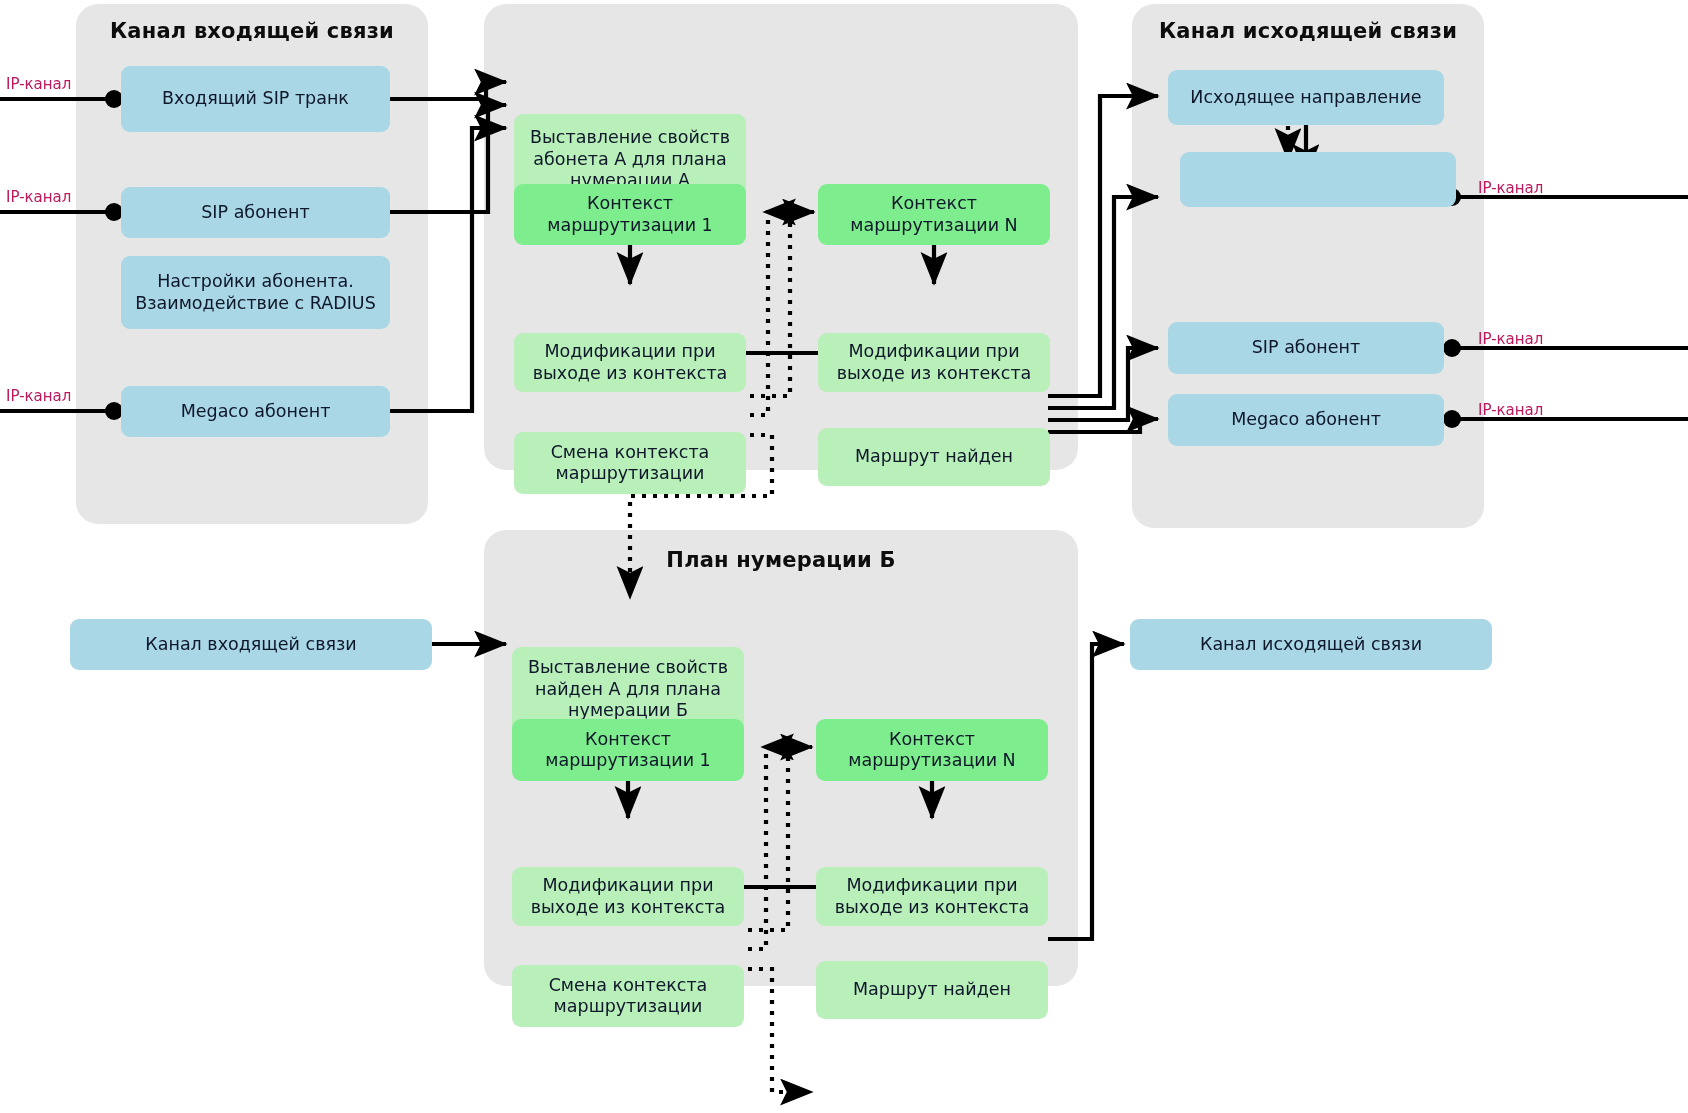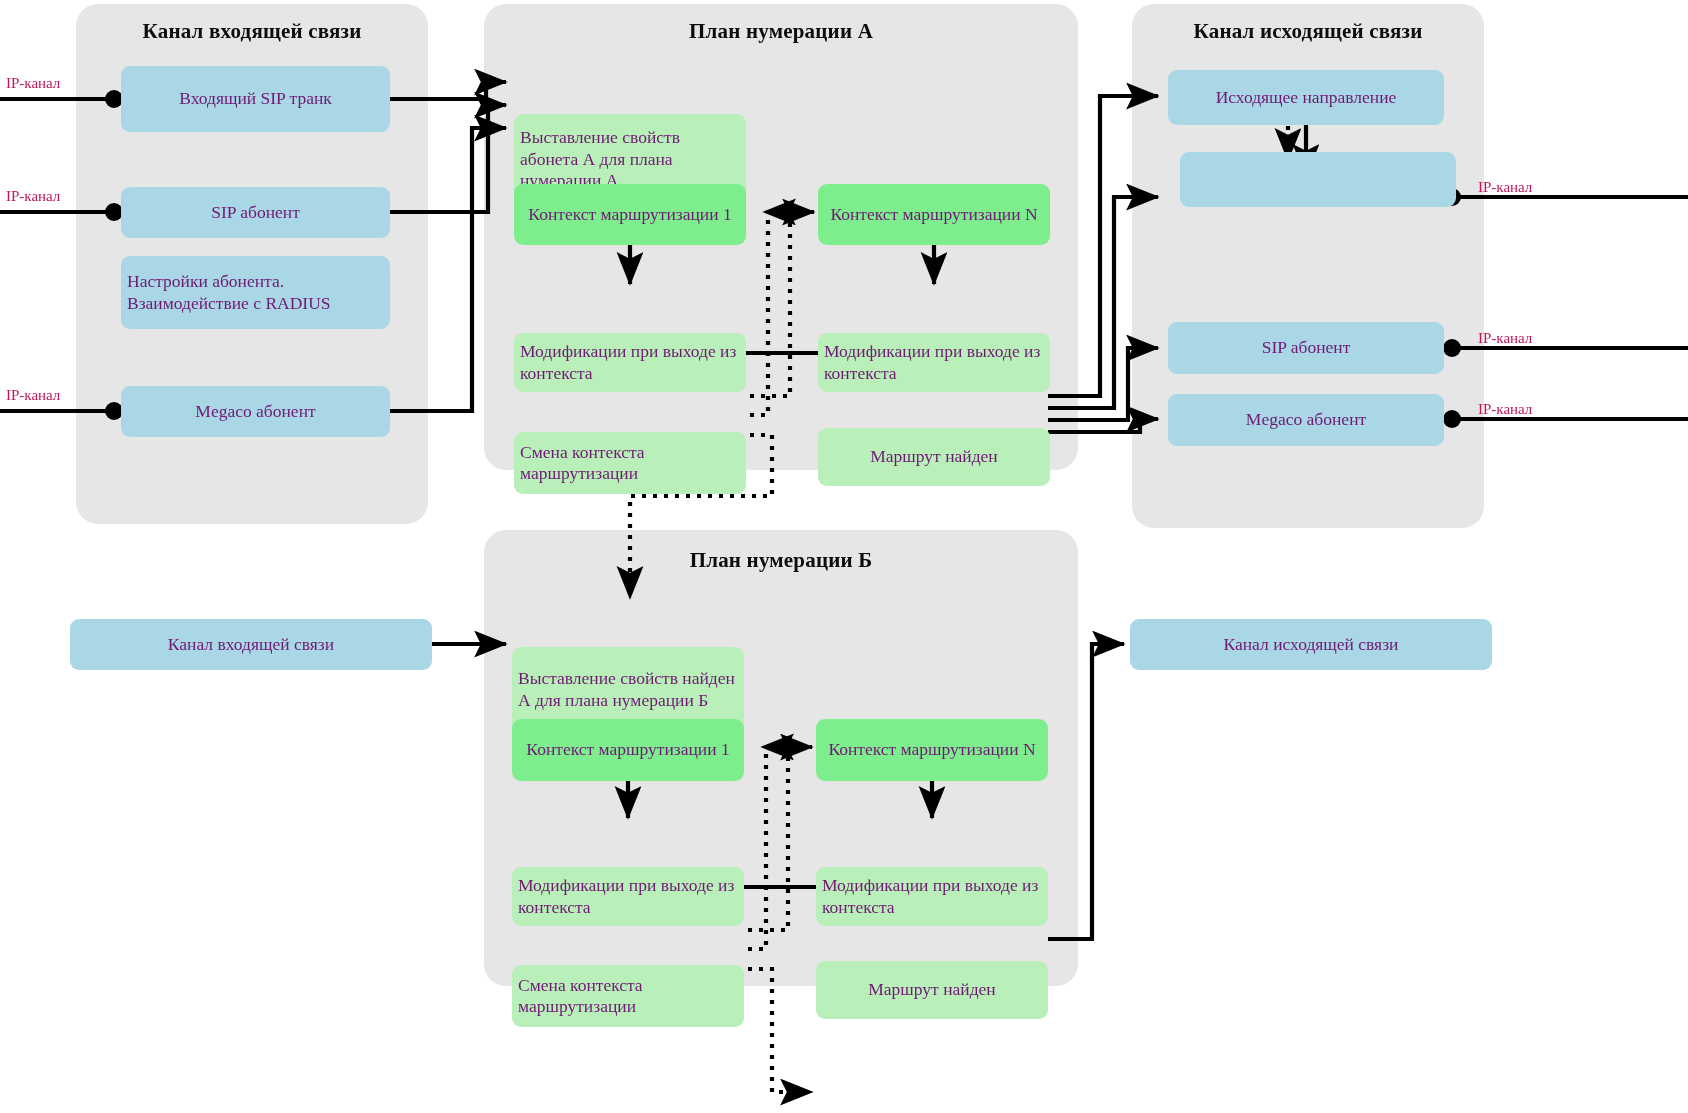--- a/index.html
+++ b/index.html
@@ -1,24 +1,24 @@
 <!DOCTYPE html>
 <html><head>
 <meta charset="utf-8">
 <style>
   html,body{margin:0;padding:0;background:#ffffff;}
   body{width:1688px;height:1113px;font-family:"DejaVu Sans","Liberation Sans",sans-serif;}
-  #stage{position:relative;width:1688px;height:1113px;overflow:hidden;background:#fff;font-family:Liberation Serif, serif;}
+  #stage{position:relative;width:1688px;height:1113px;overflow:hidden;background:#fff;}
 
   .panel{position:absolute;background:#e6e6e6;border-radius:22px;}
   .panel-title{position:absolute;font-weight:bold;font-size:21px;color:#0d0d0d;text-align:center;
                white-space:nowrap;letter-spacing:0.2px;}
 
   .node{position:absolute;border-radius:9px;display:flex;align-items:center;justify-content:center;
-        font-size:17.5px;color:#701a75;line-height:1.22;padding:0 6px;box-sizing:border-box;}
+        text-align:center;font-size:17.5px;color:#0f172a;line-height:1.22;padding:0 6px;box-sizing:border-box;}
   .blue{background:#a9d7e6;}
   .green-dark{background:#7ded8d;}
   .green-light{background:#b9efb9;margin-top:48px;}
 
   .ipl{position:absolute;font-size:15px;color:#be185d;white-space:nowrap;text-align:center;}
 
   svg.wires{position:absolute;left:0;top:0;width:1688px;height:1113px;overflow:visible;}
   .solid{stroke:#000;stroke-width:4.2;fill:none;stroke-linecap:butt;stroke-linejoin:miter;}
   .dotted{stroke:#000;stroke-width:4.2;fill:none;stroke-dasharray:4 7;stroke-linecap:butt;}
   .dot{fill:#000;}
@@ -27,21 +27,20 @@
 <body>
 
 <div id="stage">
 
   <div class="panel" style="left:76px;top:4px;width:352px;height:520px;"></div>
   <div class="panel" style="left:484px;top:4px;width:594px;height:466px;"></div>
   <div class="panel" style="left:1132px;top:4px;width:352px;height:524px;"></div>
   <div class="panel" style="left:484px;top:530px;width:594px;height:456px;"></div>
 
   <div class="panel-title" style="left:76px;top:19px;width:352px;">Канал входящей связи</div>
-  <div class="panel-title" style="left:484px;top:19px;width:594px;">План нумерации А</div>
   <div class="panel-title" style="left:1132px;top:19px;width:352px;">Канал исходящей связи</div>
   <div class="panel-title" style="left:484px;top:548px;width:594px;text-align:center;">План нумерации Б</div>
 
   <svg class="wires" viewBox="0 0 1688 1113">
     <defs>
       <marker id="ah" markerWidth="9" markerHeight="9" refX="7.6" refY="3.2" orient="auto" markerUnits="strokeWidth">
         <path d="M0,0 L8,3.2 L0,6.4 L1.6,3.2 z" fill="#000"></path>
       </marker>
       <marker id="ahd" markerWidth="9" markerHeight="9" refX="7.6" refY="3.2" orient="auto" markerUnits="strokeWidth">
         <path d="M0,0 L8,3.2 L0,6.4 L1.6,3.2 z" fill="#000"></path>

